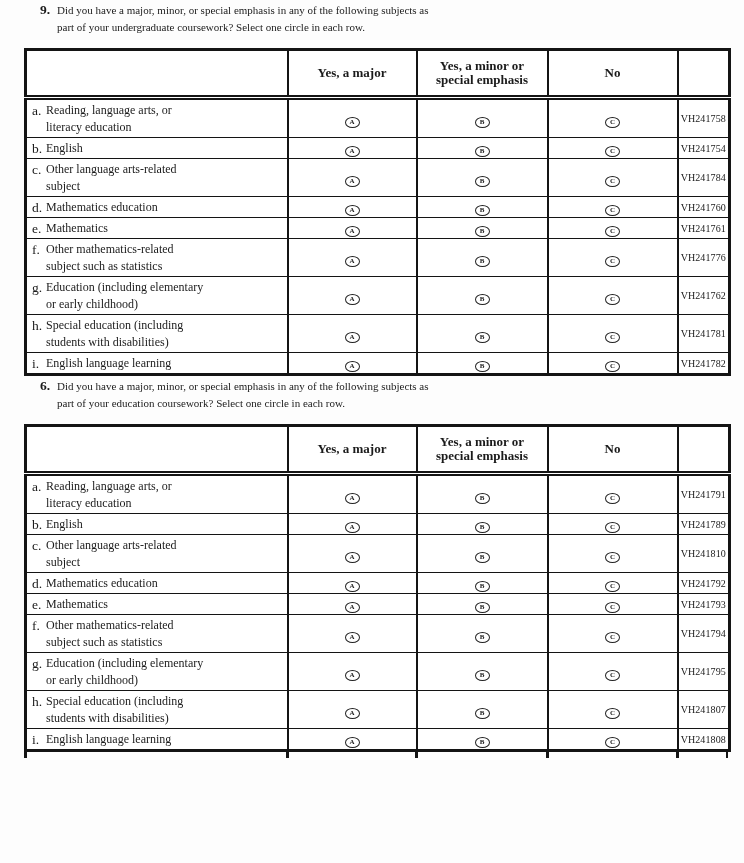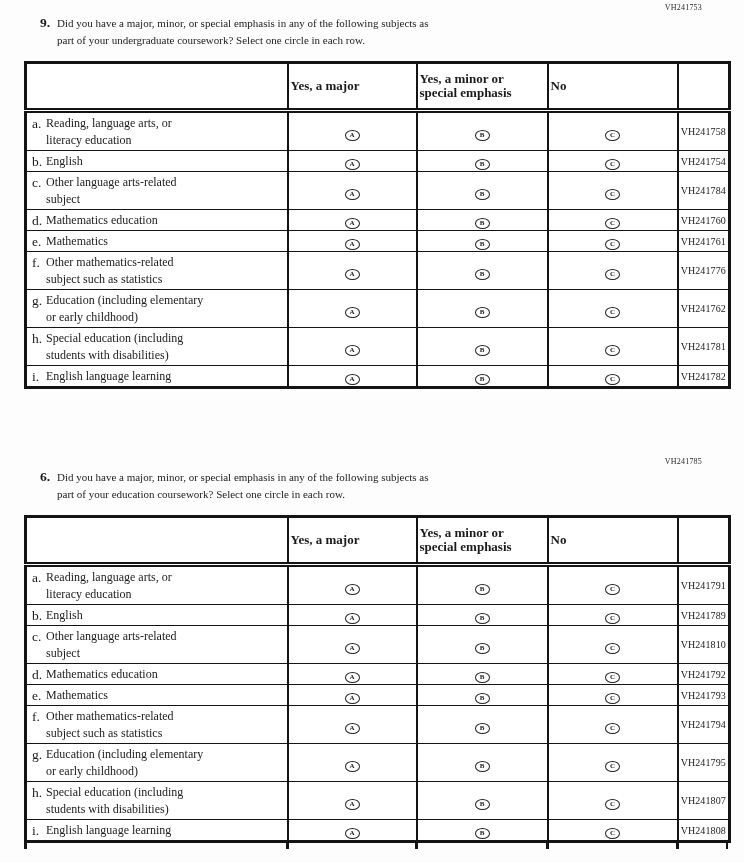--- a/index.html
+++ b/index.html
@@ -40,21 +40,21 @@
   }
   .survey th, .survey td {
     border-left:2px solid #141414;
     border-right:2px solid #141414;
     overflow:hidden;
   }
   .survey thead th {
     height:42px;
     border-bottom:5px double #141414;
     font-size:13px; font-weight:bold; line-height:14.5px;
-    text-align:left; vertical-align:middle;
+    text-align:center; vertical-align:middle;
     white-space:pre-line;
     padding:1px 2px;
   }
   .survey tbody td {
     border-top:1.4px solid #141414;
     vertical-align:middle;
   }
   .label-cell { padding:1.5px 4px 1.5px 5px; }
   .label-flex { display:flex; }
   .row-letter { width:14px; flex:none; font-size:13.5px; line-height:17px; }
@@ -86,21 +86,20 @@
     width:704px; height:6px;
     overflow:hidden;
   }
   .stub-strip i { position:absolute; top:0; width:2.5px; height:6px; background:#141414; }
 </style>
 </head>
 <body>
 
 <div>
 
-  <div class="vh-code first">VH241753</div>
   <div class="q-block">
     <span class="q-num">9.</span>
     <div class="q-text"><span>Did you have a major, minor, or special emphasis in any of the following subjects as</span><br><span>part of your </span><b>undergraduate</b><span> coursework? Select </span><b>one</b><span> circle in each row.</span></div>
   </div>
 
   <table class="survey">
     <colgroup>
       <col style="width:262px">
         <col style="width:129px">
         <col style="width:131px">
@@ -335,21 +334,20 @@
     <td class="opt-cell">
       <span class="bubble">
               <span class="bubble-letter">C</span>
             </span>
     </td>
     <td class="code-cell">VH241782</td>
   </tr>
       </tbody>
   </table>
 
-  <div class="vh-code second">VH241785</div>
   <div class="q-block">
     <span class="q-num">6.</span>
     <div class="q-text"><span>Did you have a major, minor, or special emphasis in any of the following subjects as</span><br><span>part of your </span><b>education</b><span> coursework? Select </span><b>one</b><span> circle in each row.</span></div>
   </div>
 
   <table class="survey">
     <colgroup>
       <col style="width:262px">
         <col style="width:129px">
         <col style="width:131px">

